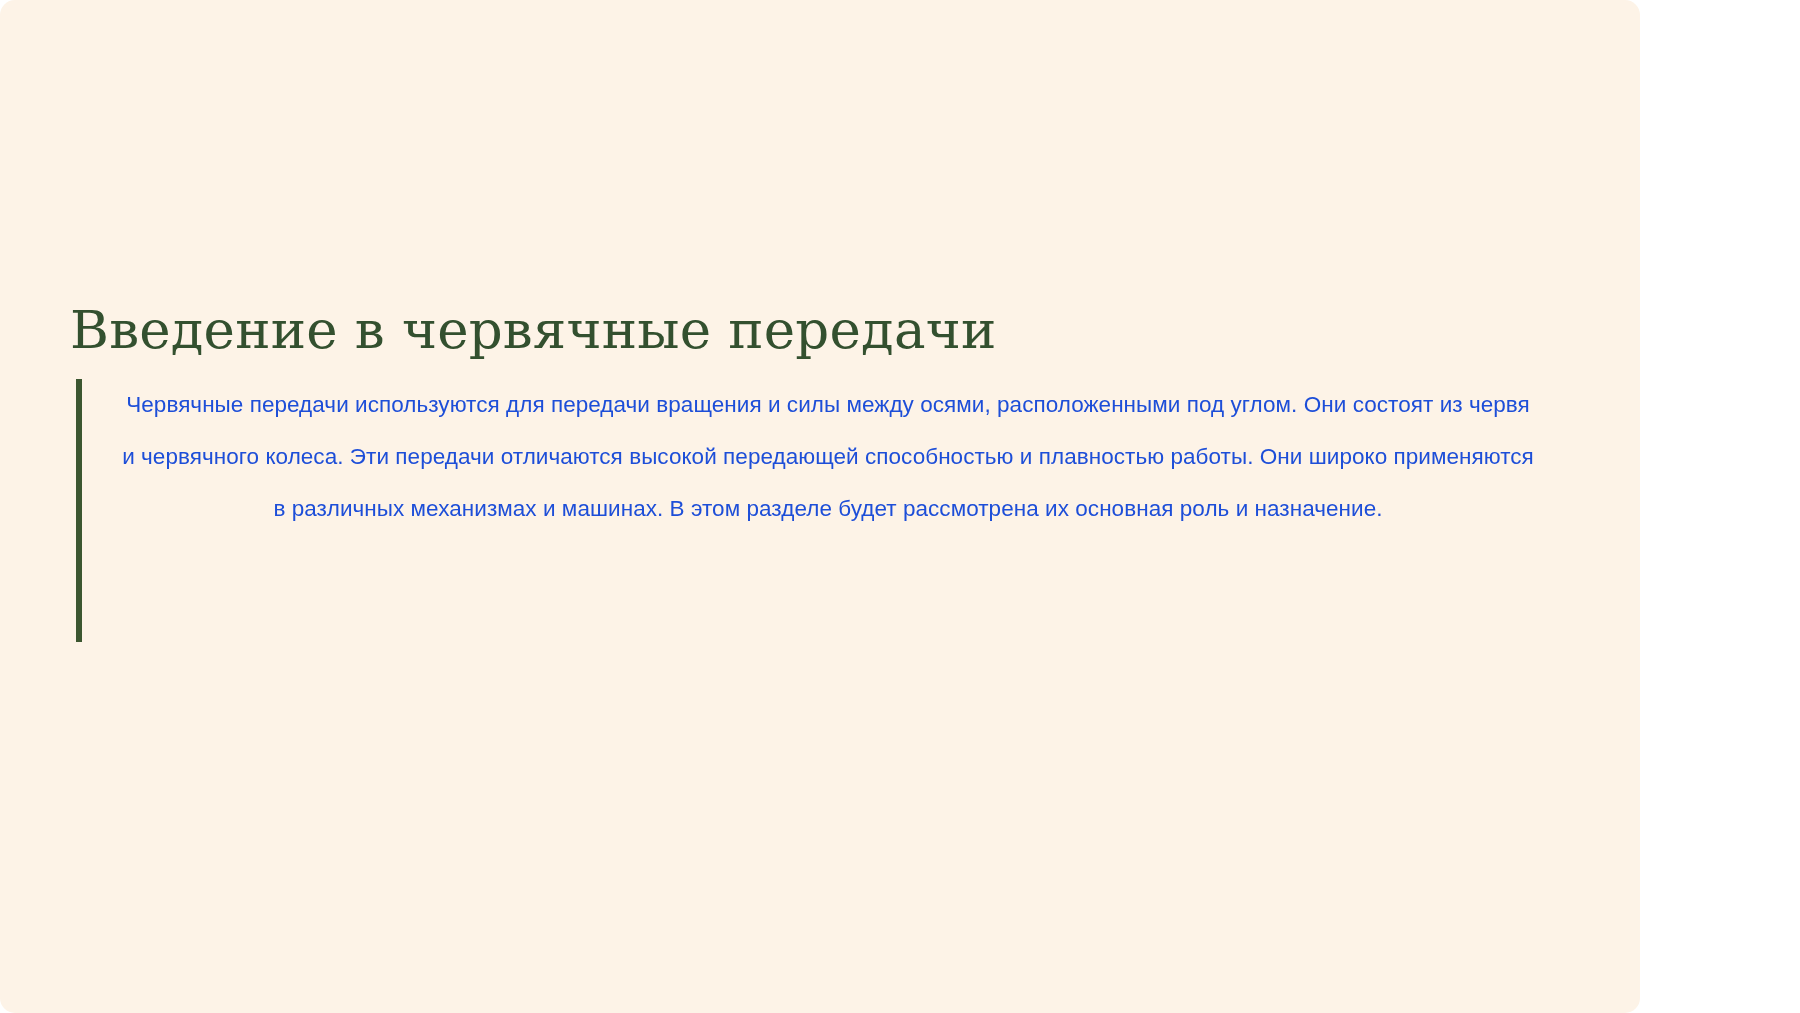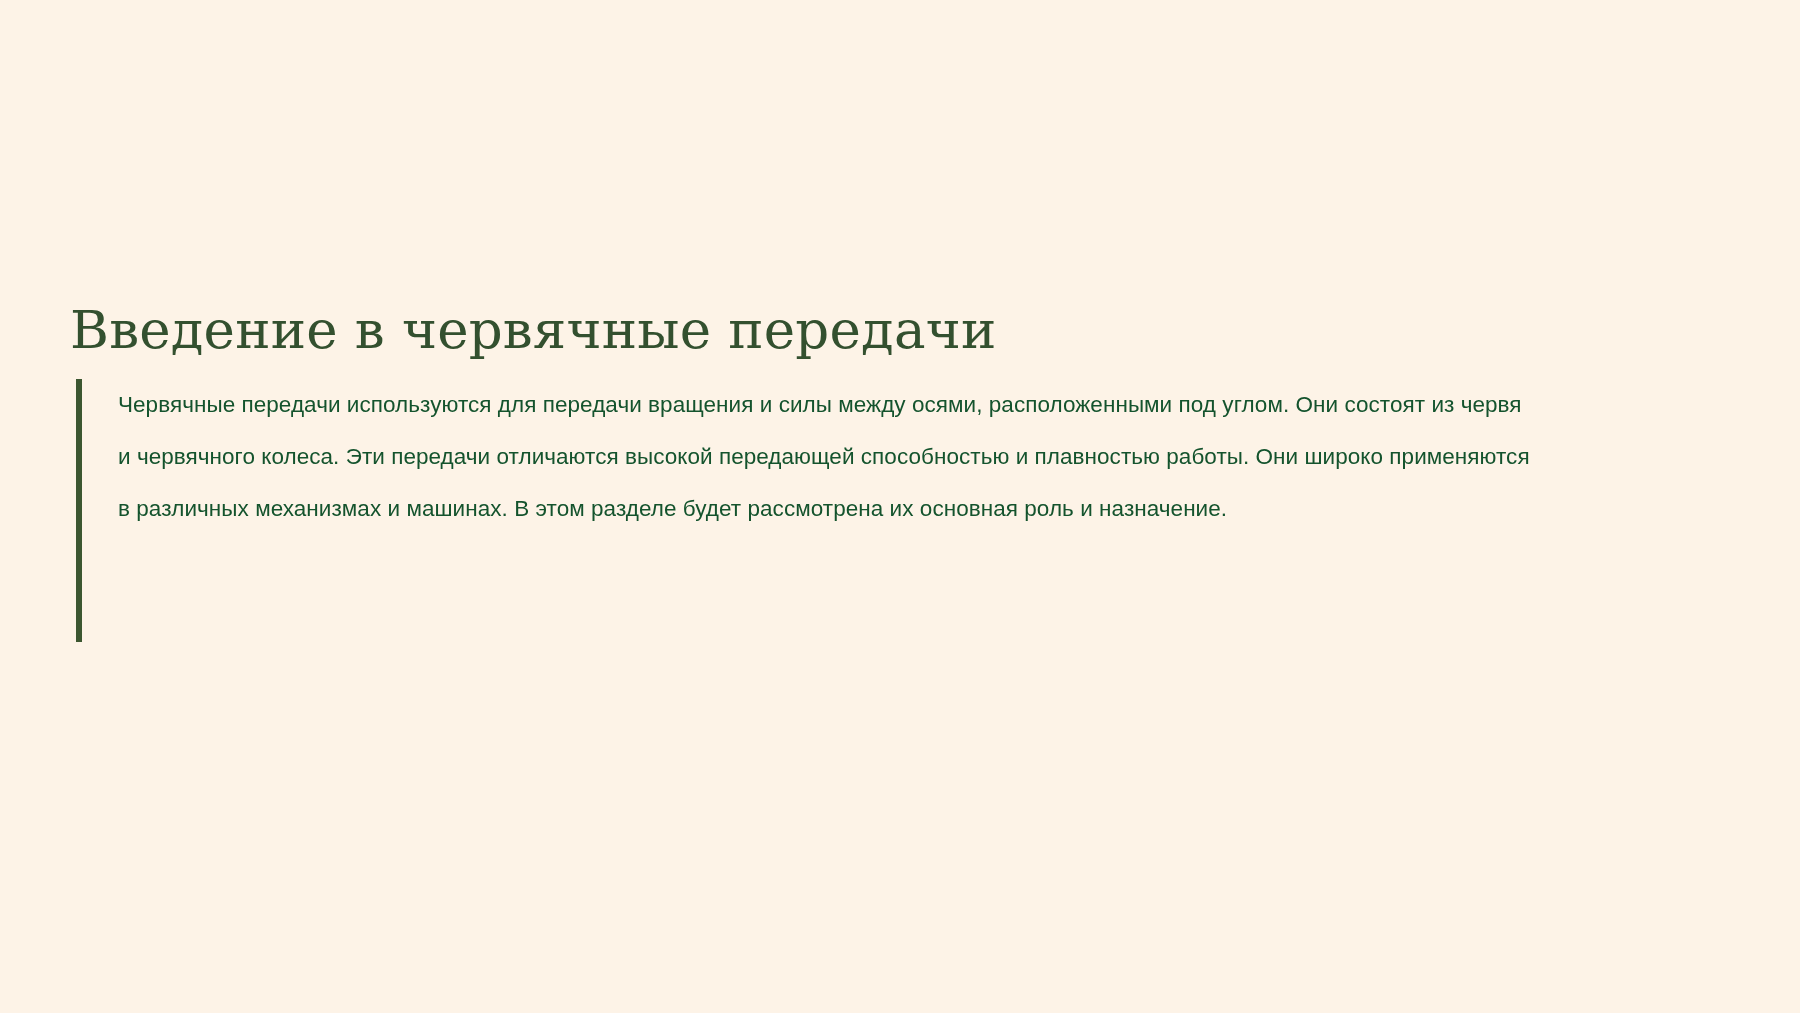--- a/index.html
+++ b/index.html
@@ -8,24 +8,25 @@
   }
   body {
     width: 1800px;
     height: 1013px;
     overflow: hidden;
     font-family: "Liberation Sans", sans-serif;
   }
 
   #slide {
     position: relative;
-    width: 1800px;
+    width: 1640px;
     height: 1013px;
     background: #FDF3E7;
     box-sizing: border-box;
+    border-radius: 15px;
   }
 
   #content-block {
     position: absolute;
     left: 70px;
     top: 300px;
     width: 1660px;
   }
 
   #page-title {
@@ -53,23 +54,23 @@
     width: 6px;
     height: 263px;
     background: #3C5630;
   }
 
   #intro-paragraph {
     margin: 0;
     font-family: "Liberation Sans", sans-serif;
     font-size: 22.5px;
     line-height: 52px;
-    color: #14532d;
+    color: #1d4ed8;
     max-width: 1420px;
-    text-align: left;
+    text-align: center;
     letter-spacing: 0.05px;
   }
 </style>
 </head>
 <body>
 
 <div id="slide">
 
   <div id="content-block">
 

